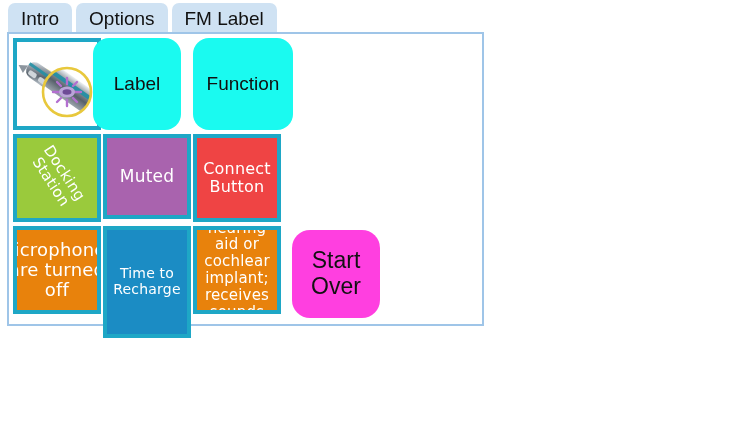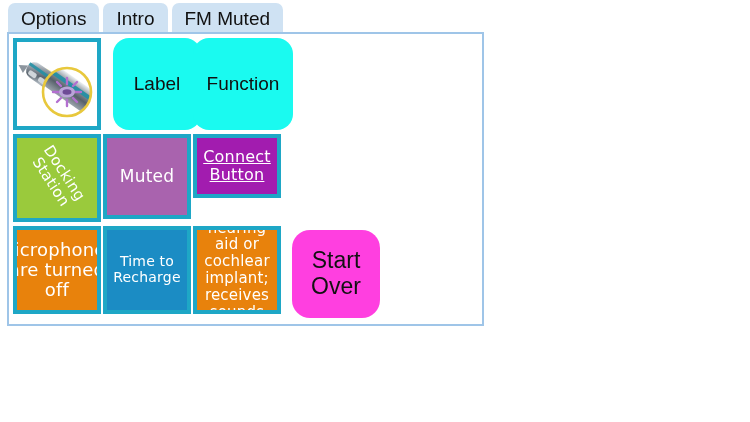--- a/index.html
+++ b/index.html
@@ -139,23 +139,23 @@
     user-select: none;
   }
 
   
   .pen-svg { display: block; }
 </style>
 </head>
 <body>
 
 <div id="tab-bar">
+  <div class="tab">Intro</div>
   <div class="tab">Options</div>
-  <div class="tab">Intro</div>
-  <div class="tab">FM Muted</div>
+  <div class="tab">FM Label</div>
 </div>
 
 <div id="content-panel">
   <div id="card-grid">
 
     <div class="card bordered card-image" style="left:0px; top:0px; width:88px; height:92px;">
       <svg class="pen-svg" width="80" height="84" viewBox="0 0 80 84">
         <defs>
           <linearGradient id="penBody" x1="0" y1="0" x2="1" y2="1">
             <stop offset="0%" stop-color="#f2f4f6"></stop>
@@ -206,45 +206,45 @@
               <line x1="44" y1="56" x2="40" y2="60"></line>
             </g>
             <ellipse cx="50" cy="50" rx="8" ry="5.5" fill="#b9a4d8"></ellipse>
             <ellipse cx="50" cy="50" rx="4.5" ry="2.8" fill="#6d4b96"></ellipse>
           </g>
         </g>
         <circle cx="50" cy="50" r="24" fill="none" stroke="#e8c83c" stroke-width="2.6"></circle>
       </svg>
     </div>
 
-    <div class="card rounded-cyan" style="left:100px; top:0px; width:88px; height:92px;text-align:right;">
+    <div class="card rounded-cyan" style="left:80px; top:0px; width:88px; height:92px;text-align:right;">
       <span>Label</span>
     </div>
 
     <div class="card rounded-cyan" style="left:180px; top:0px; width:100px; height:92px;">
       <span>Function</span>
     </div>
 
     <div class="card bordered colored card-text" style="left:0px; top:96px; width:88px; height:88px; background:#9aca3c;">
       <span class="rot-text">Docking<br>Station</span>
     </div>
 
     <div class="card bordered colored card-text" style="left:90px; top:96px; width:88px; height:85px; background:#a963ae;">
       <span style="font-size:17px;">Muted</span>
     </div>
 
-    <div class="card bordered colored card-text" style="left:180px; top:96px; width:88px; height:64px; background:#a21caf;text-decoration:underline;">
+    <div class="card bordered colored card-text" style="left:180px; top:96px; width:88px; height:88px; background:#ef4444;">
       <span style="font-size:16px;">Connect<br>Button</span>
     </div>
 
     <div class="card bordered colored card-text" style="left:0px; top:188px; width:88px; height:88px; background:#e8820c;">
       <span style="font-size:18px;text-align:center;">Microphones<br>are turned<br>off</span>
     </div>
 
-    <div class="card bordered colored card-text" style="left:90px; top:188px; width:88px; height:88px; background:#1b8cc4;">
+    <div class="card bordered colored card-text" style="left:90px; top:188px; width:88px; height:112px; background:#1b8cc4;">
       <span style="font-size:14px;">Time to<br>Recharge</span>
     </div>
 
     <div class="card bordered colored card-text tiny" style="left:180px; top:188px; width:88px; height:88px; background:#e8820c;">
       <span>Connects<br>to audio shoe,<br>hearing aid or<br>cochlear implant;<br>receives sounds<br>from Roger Pen</span>
     </div>
 
     <div id="start-over" style="left:279px; top:192px; width:88px; height:88px;">
       <span>Start<br>Over</span>
     </div>

